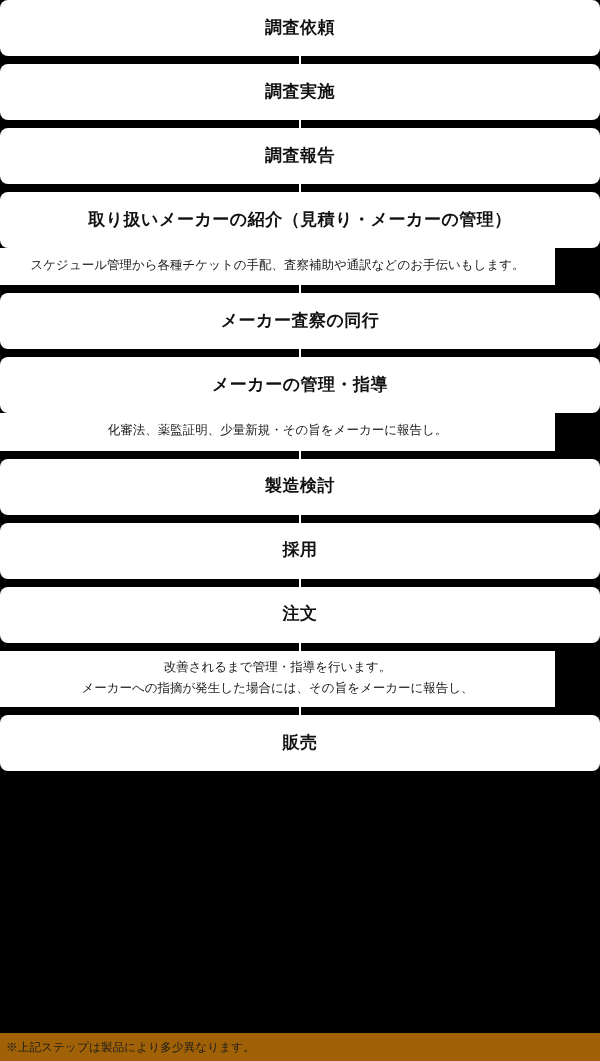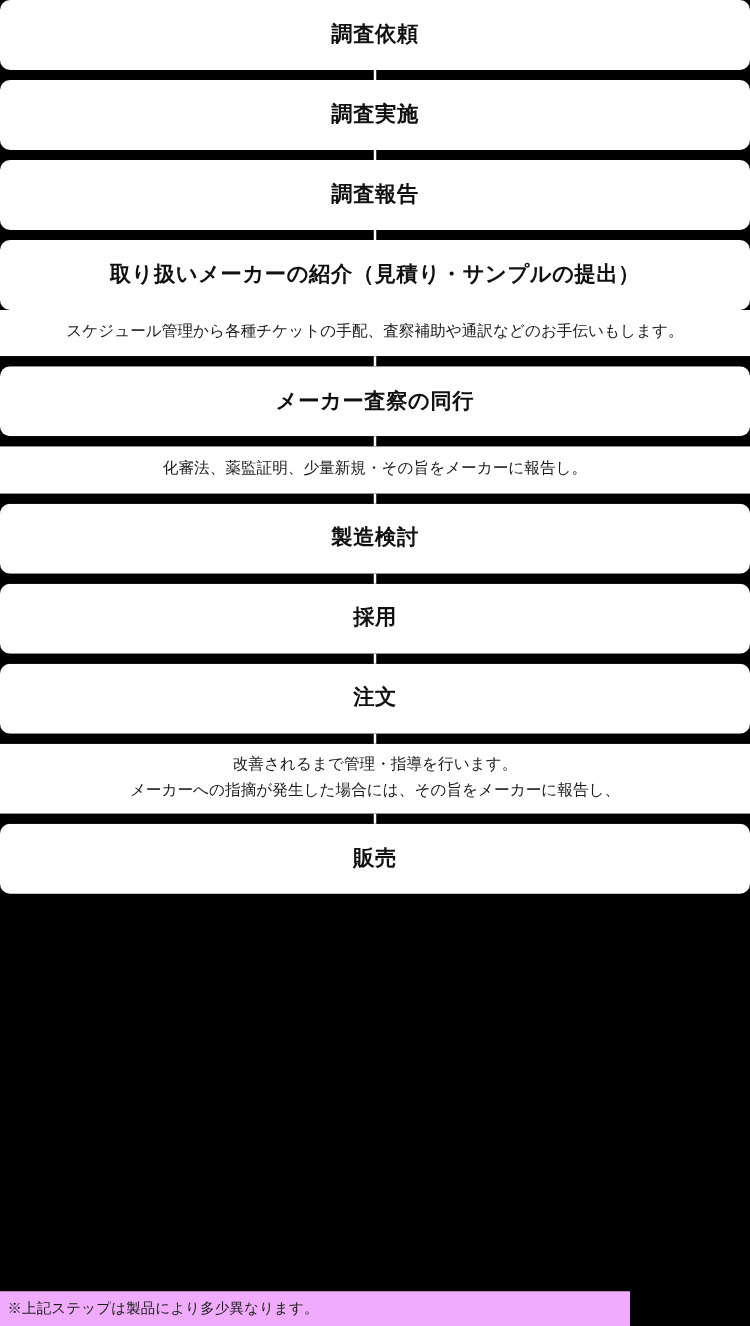--- a/index.html
+++ b/index.html
@@ -33,42 +33,42 @@
   }
   .step-label {
     font-size: 17px;
     font-weight: bold;
     letter-spacing: 0.5px;
     line-height: 1.2;
     color: #111111;
   }
   .note {
     background: #ffffff;
-    width: 600px;
+    width: 555px;
     display: flex;
     flex-direction: column;
     align-items: center;
     justify-content: center;
     padding: 6px 14px 8px 14px;
   }
   .note-line {
     font-size: 12.5px;
     line-height: 1.7;
     color: #1a1a1a;
     text-align: center;
     white-space: nowrap;
   }
   .note.single { padding-top: 7px; padding-bottom: 9px; }
   .footnote {
     position: absolute;
     left: 0;
     bottom: 0;
-    width: 504px;
+    width: 600px;
     padding: 4px 6px 6px 6px;
-    background: #f0abfc;
+    background: #a16207;
   }
   .footnote-text {
     font-size: 11.5px;
     color: #1b1b1b;
     letter-spacing: 0.2px;
   }
   .connector {
     width: 600px;
     height: 8px;
     background: #000000;
@@ -94,30 +94,33 @@
     <div class="connector"></div>
     <div class="step">
       <div class="step-label">調査実施</div>
     </div>
     <div class="connector"></div>
     <div class="step">
       <div class="step-label">調査報告</div>
     </div>
     <div class="connector"></div>
     <div class="step">
-      <div class="step-label">取り扱いメーカーの紹介（見積り・サンプルの提出）</div>
+      <div class="step-label">取り扱いメーカーの紹介（見積り・メーカーの管理）</div>
     </div>
     <div class="note single">
       <div class="note-line">スケジュール管理から各種チケットの手配、査察補助や通訳などのお手伝いもします。</div>
     </div>
     <div class="connector"></div>
     <div class="step">
       <div class="step-label">メーカー査察の同行</div>
     </div>
     <div class="connector"></div>
+    <div class="step">
+      <div class="step-label">メーカーの管理・指導</div>
+    </div>
     <div class="note single">
       <div class="note-line">化審法、薬監証明、少量新規・その旨をメーカーに報告し。</div>
     </div>
     <div class="connector"></div>
     <div class="step">
       <div class="step-label">製造検討</div>
     </div>
     <div class="connector"></div>
     <div class="step">
       <div class="step-label">採用</div>

